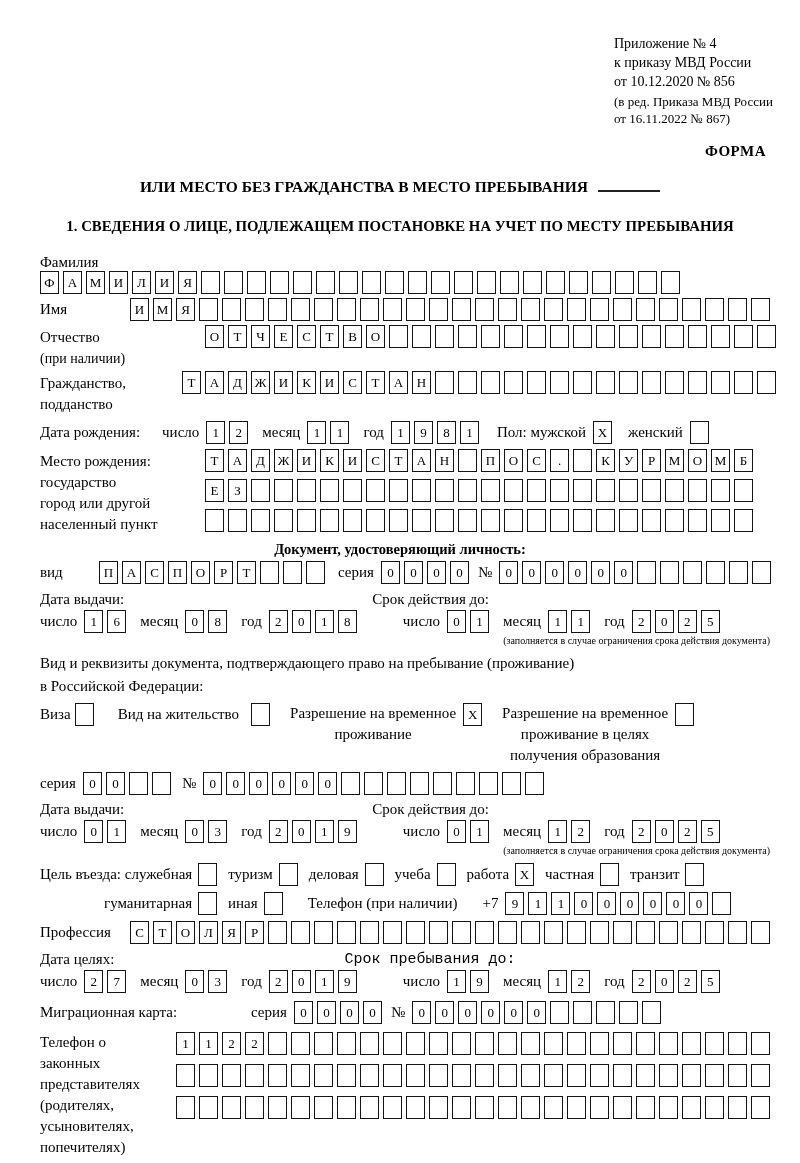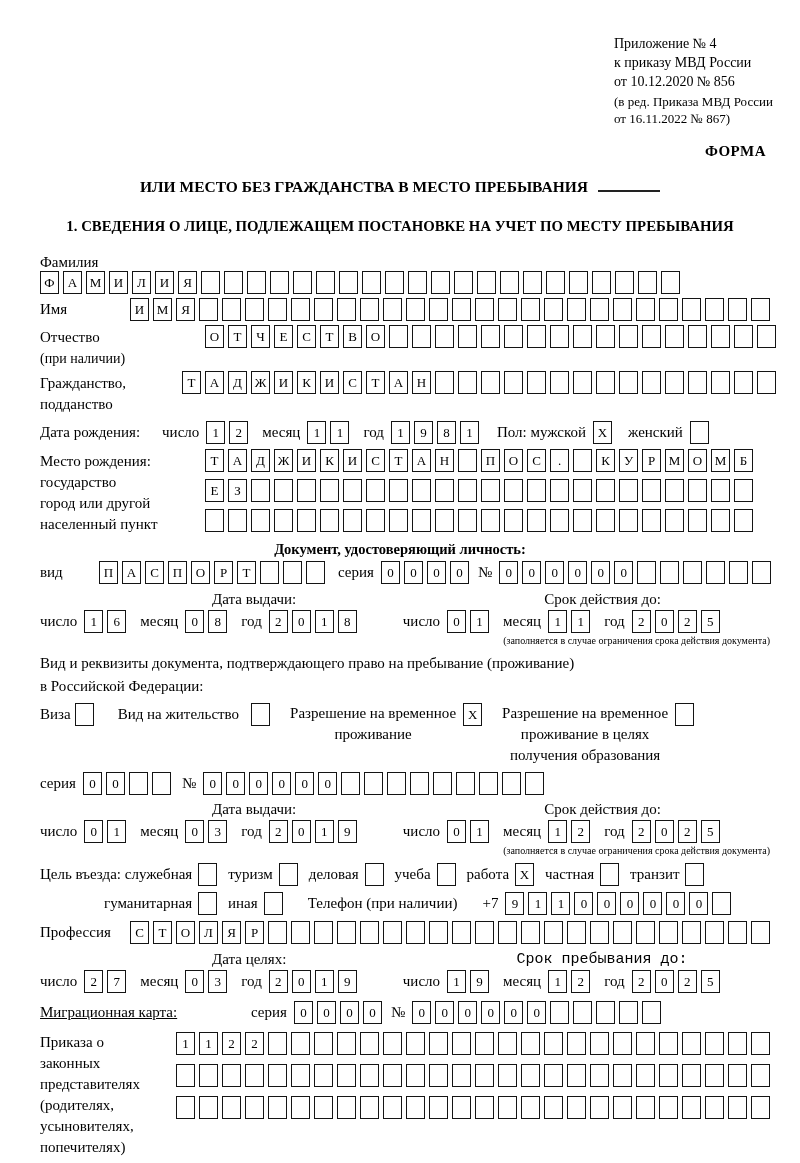--- a/index.html
+++ b/index.html
@@ -16,21 +16,21 @@
   .lbl{flex:none;padding-top:3px;}
   .lbl-col{flex:none;line-height:21px;padding-top:2px;}
   .cells{display:flex;gap:4px;flex:none;}
   .cell{box-sizing:border-box;flex:none;width:19px;height:23px;border:1.7px solid #141414;
         display:flex;align-items:center;justify-content:center;font-size:13px;line-height:1;background:#fff;}
   .w90{width:90px;} .w165{width:165px;} .w142{width:142px;} .w136{width:136px;}
   .stack .cells{margin-bottom:7px;}
   .bold{font-weight:bold;}
   .center{justify-content:center;padding-left:0;}
   .dh{font-size:15px;}
-  .dh1{margin-left:172px;font-family:Liberation Serif, serif;} .dh2{margin-left:248px;}
+  .dh1{font-family:Liberation Serif, serif;} .dh2{margin-left:248px;}
   .dh3{margin-left:230px;font-family:Liberation Mono, monospace;}
   .dl{margin-right:7px;} .ml{margin-left:14px;} .gap2{margin-left:46px;}
   .note{font-size:10px;text-align:right;padding-right:30px;margin-top:2px;}
   .plain{font-size:15px;padding-left:40px;margin-top:9px;}
   .chk-row{margin-top:8px;}
   .chk-item{display:flex;align-items:flex-start;flex:none;}
   .chk-item .cells{margin-left:7px;}
   .chk-text{text-align:center;line-height:21px;flex:none;}
   .mlA{margin-left:24px;} .mlB{margin-left:20px;}
   .p-item{display:flex;align-items:center;flex:none;margin-right:11px;}
@@ -650,21 +650,21 @@
     <span class="dl ml">год</span>
     <div class="cells">
         <div class="cell">2</div>
         <div class="cell">0</div>
         <div class="cell">2</div>
         <div class="cell">5</div>
       </div>
   </div>
 
   <div class="row vc" style="margin-top:8px;">
-    <span class="dl" style="width:158px;text-decoration:underline;">Миграционная карта:</span>
+    <span class="dl" style="width:158px;">Миграционная карта:</span>
     <span class="dl" style="margin-left:46px;">серия</span>
     <div class="cells">
         <div class="cell">0</div>
         <div class="cell">0</div>
         <div class="cell">0</div>
         <div class="cell">0</div>
       </div>
     <span class="dl" style="margin-left:9px;">№</span>
     <div class="cells">
         <div class="cell">0</div>
@@ -676,21 +676,21 @@
         <div class="cell"></div>
         <div class="cell"></div>
         <div class="cell"></div>
         <div class="cell"></div>
         <div class="cell"></div>
       </div>
   </div>
 
   <div class="row" style="margin-top:6px;">
     <div class="lbl-col w136">
-      <div>Приказа о</div>
+      <div>Телефон о</div>
       <div>законных</div>
       <div>представителях</div>
       <div>(родителях,</div>
       <div>усыновителях,</div>
       <div>попечителях)</div>
     </div>
     <div class="stack" style="padding-top:2px;">
       <div class="cells" style="margin-bottom:9px;">
           <div class="cell">1</div>
           <div class="cell">1</div>

